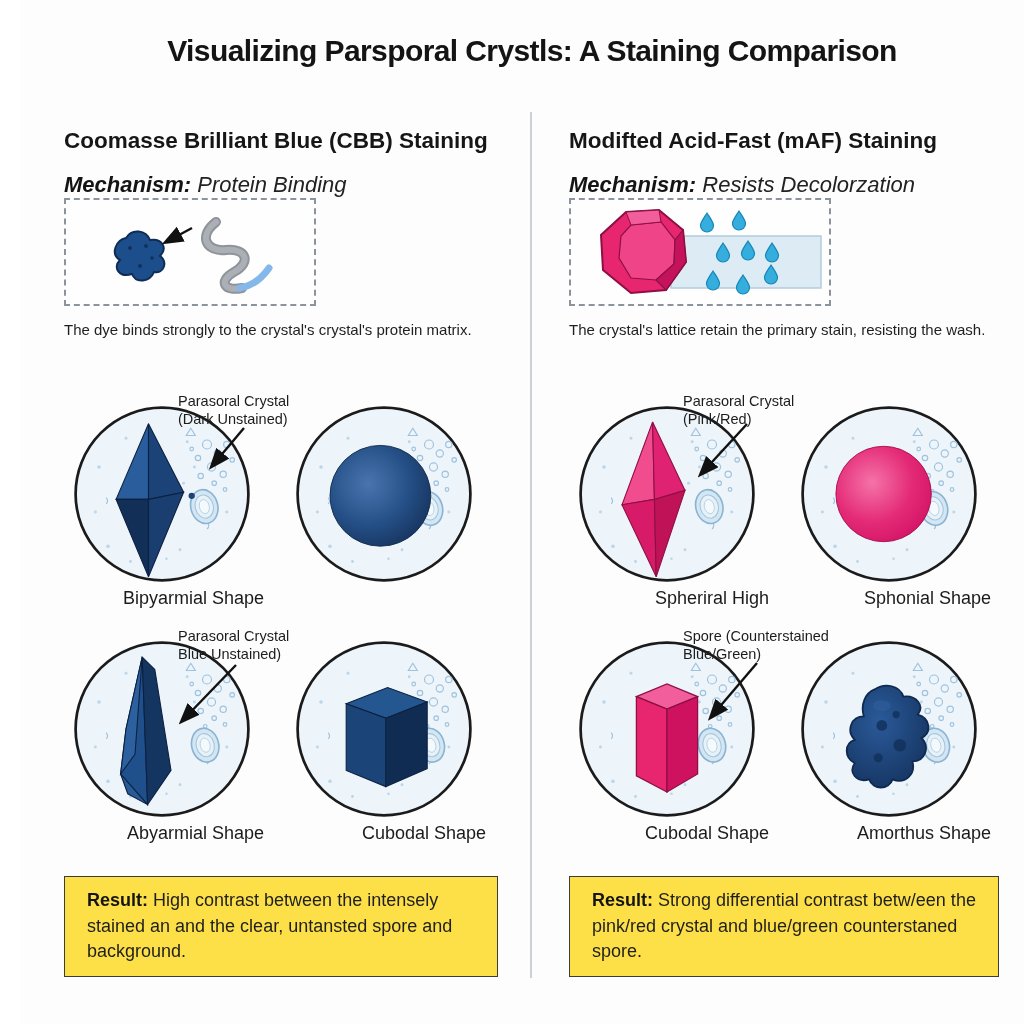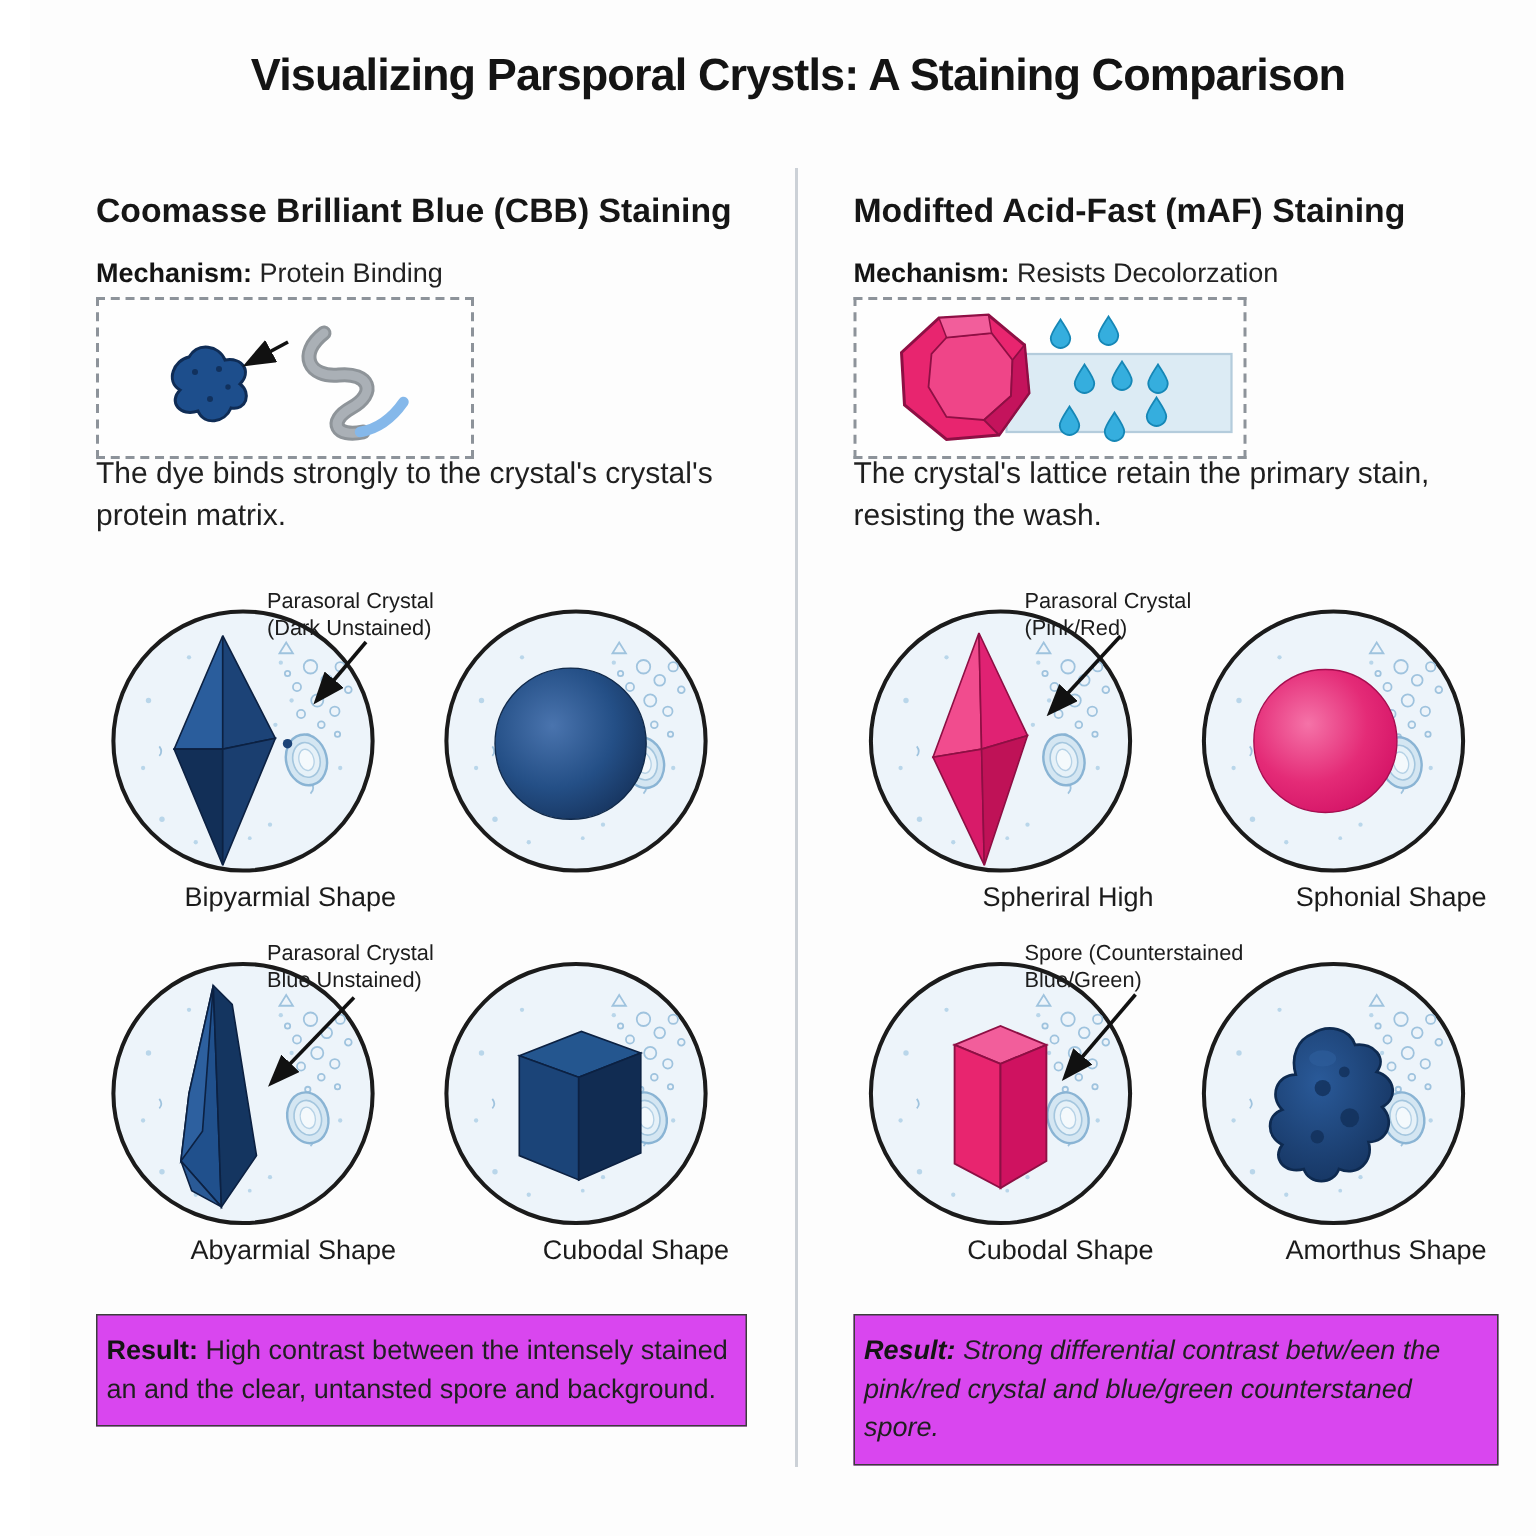--- a/index.html
+++ b/index.html
@@ -4,40 +4,40 @@
 <style>
   html,body{margin:0;padding:0;background:#ffffff;}
   body{font-family:"Liberation Sans", sans-serif;color:#1a1a1a;}
   .page{position:relative;width:1024px;height:1024px;background:#fdfdfd;overflow:hidden;margin-left:20px;}
   .title{position:absolute;top:34px;left:0;width:1024px;text-align:center;
          font-size:30px;font-weight:700;letter-spacing:-0.6px;color:#141414;}
   .divider{position:absolute;left:510px;top:112px;width:2px;height:866px;background:#ccd1d7;}
   .col{position:absolute;top:120px;width:448px;}
   .col.left{left:40px;} .col.right{left:545px;}
   .col-heading{position:absolute;top:8px;left:4px;font-size:22.5px;font-weight:700;color:#161616;width:444px;}
-  .mechanism{position:absolute;top:52px;left:4px;font-size:18px;color:#222;}
+  .mechanism{position:absolute;top:52px;left:4px;font-size:22px;color:#222;font-style:italic;}
   .mechanism b{font-weight:700;color:#141414;}
   .figure-box{position:absolute;top:78px;left:4px;height:108px;border:2px dashed #8d939a;
               background:#fefefe;box-sizing:border-box;}
   .figure-box.cbb{width:252px;} .figure-box.maf{width:262px;}
   .figure-box svg{display:block;width:100%;height:100%;}
-  .description{position:absolute;top:183px;left:4px;width:436px;font-size:20px;line-height:1.38;color:#1f1f1f;}
+  .description{position:absolute;top:200px;left:4px;width:436px;font-size:15px;line-height:1.38;color:#1f1f1f;}
   .row{position:absolute;left:0;width:448px;height:235px;}
   .row.r1{top:268px;} .row.r2{top:503px;}
   .annotation{position:absolute;top:4px;left:118px;width:215px;
               font-size:14.5px;line-height:1.25;color:#1c1c1c;z-index:3;}
   .cell{position:absolute;top:16px;width:180px;height:180px;}
   .cell.c1{left:12px;} .cell.c2{left:234px;}
   .cell svg{display:block;}
   .caption{position:absolute;top:200px;width:204px;text-align:right;font-size:18px;color:#1b1b1b;}
   .caption.c1{left:0px;} .caption.c2{left:222px;}
   .arrow-layer{position:absolute;left:0;top:0;width:448px;height:235px;pointer-events:none;z-index:4;}
-  .result-box{position:absolute;top:756px;left:4px;border:1.5px solid #3c3c3c;background:#d946ef;
-              padding:11px 6px;box-sizing:border-box;font-size:18px;line-height:1.42;color:#1f1f1f;}
-  .result-box.cbb{width:434px;} .result-box.maf{width:430px;font-style:italic;}
+  .result-box{position:absolute;top:756px;left:4px;border:1.5px solid #3c3c3c;background:#fde047;
+              padding:11px 22px;box-sizing:border-box;font-size:18px;line-height:1.42;color:#1f1f1f;}
+  .result-box.cbb{width:434px;} .result-box.maf{width:430px;}
   .result-box b{font-weight:700;color:#141414;}
   .hidden-defs{position:absolute;width:0;height:0;overflow:hidden;}
 </style>
 </head>
 <body>
 
 <svg class="hidden-defs" aria-hidden="true">
   <defs>
     <g id="speckles" stroke="#9fc3de" stroke-width="1.3" fill="none">
       <circle cx="150" cy="45" r="5"></circle>

